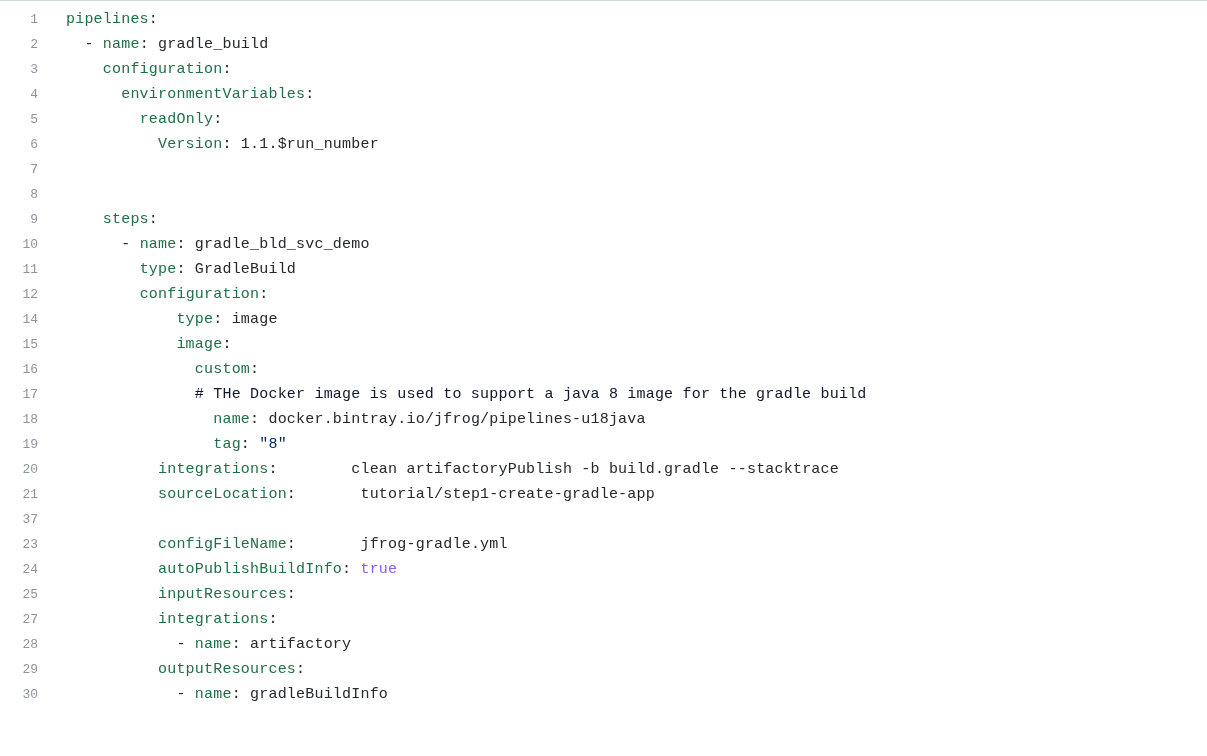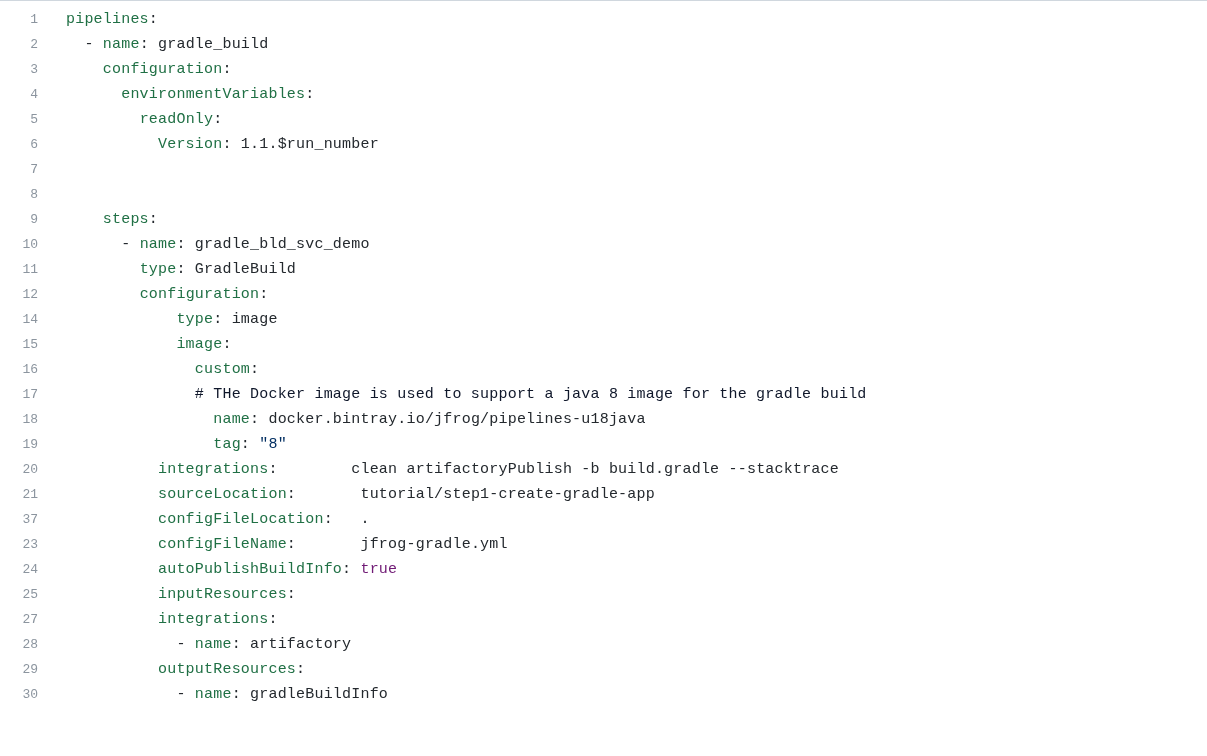--- a/index.html
+++ b/index.html
@@ -33,21 +33,21 @@
   .code {
     white-space: pre;
     padding-left: 12px;
     font-size: 15px;
     letter-spacing: 0.2px;
   }
   .key   { color: #207045; }
   .punct { color: #24292e; }
   .value { color: #24292e; }
   .str   { color: #032f62; }
-  .bool  { color: #701a75; }
+  .bool  { color: #8b5cf6; }
   .dash  { color: #24292e; }
   .comment { color: #0f172a; }
 </style>
 </head>
 <body>
 
 <div class="code-container" id="viewer">
     <div class="line">
       <div class="gutter">1</div>
       <div class="code"><span></span><span class="key">pipelines</span><span class="punct">:</span></div>
@@ -123,21 +123,20 @@
     <div class="line">
       <div class="gutter">20</div>
       <div class="code"><span>          </span><span class="key">integrations</span><span class="punct">:        </span><span class="value">clean artifactoryPublish -b build.gradle --stacktrace</span></div>
     </div>
     <div class="line">
       <div class="gutter">21</div>
       <div class="code"><span>          </span><span class="key">sourceLocation</span><span class="punct">:       </span><span class="value">tutorial/step1-create-gradle-app</span></div>
     </div>
     <div class="line">
       <div class="gutter">37</div>
-      <div class="code"><span>          </span><span class="key">configFileLocation</span><span class="punct">:   </span><span class="value">.</span></div>
     </div>
     <div class="line">
       <div class="gutter">23</div>
       <div class="code"><span>          </span><span class="key">configFileName</span><span class="punct">:       </span><span class="value">jfrog-gradle.yml</span></div>
     </div>
     <div class="line">
       <div class="gutter">24</div>
       <div class="code"><span>          </span><span class="key">autoPublishBuildInfo</span><span class="punct">: </span><span class="bool">true</span></div>
     </div>
     <div class="line">

